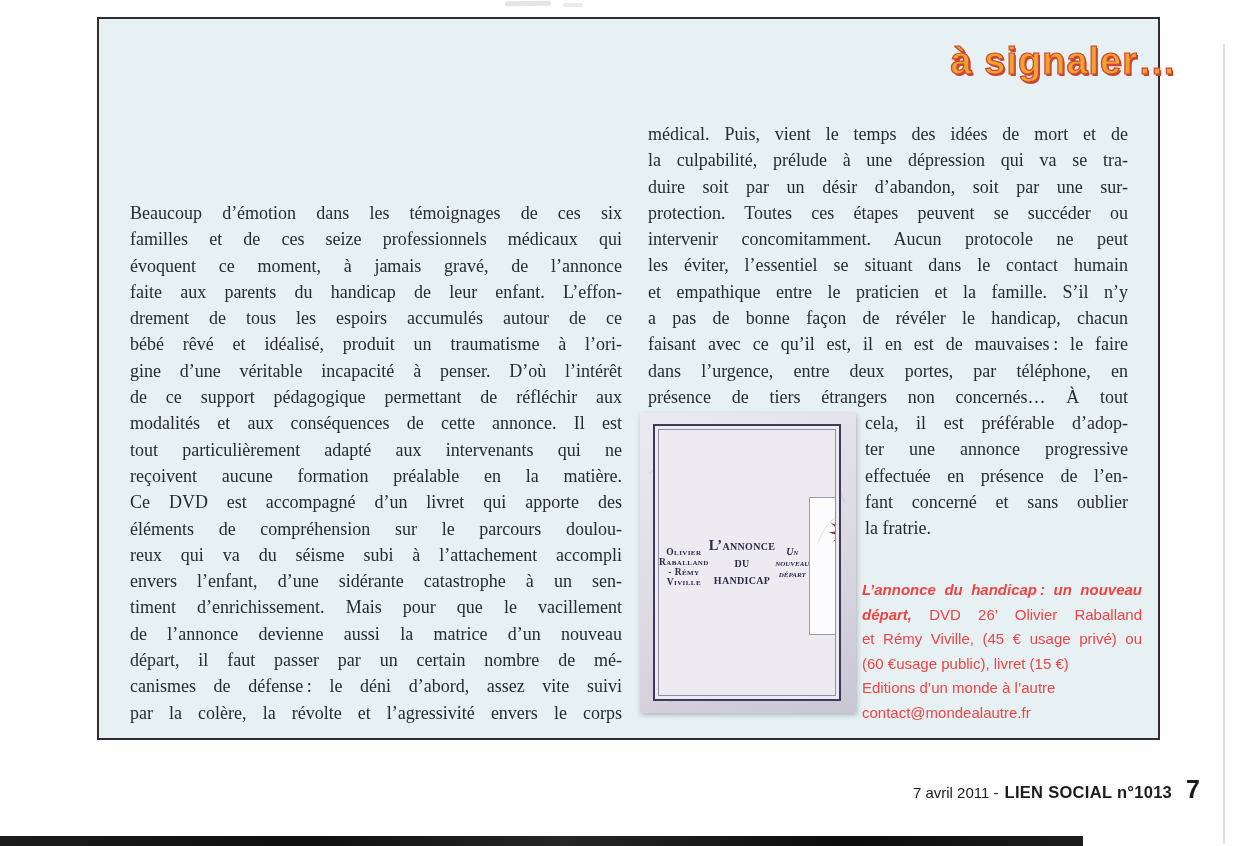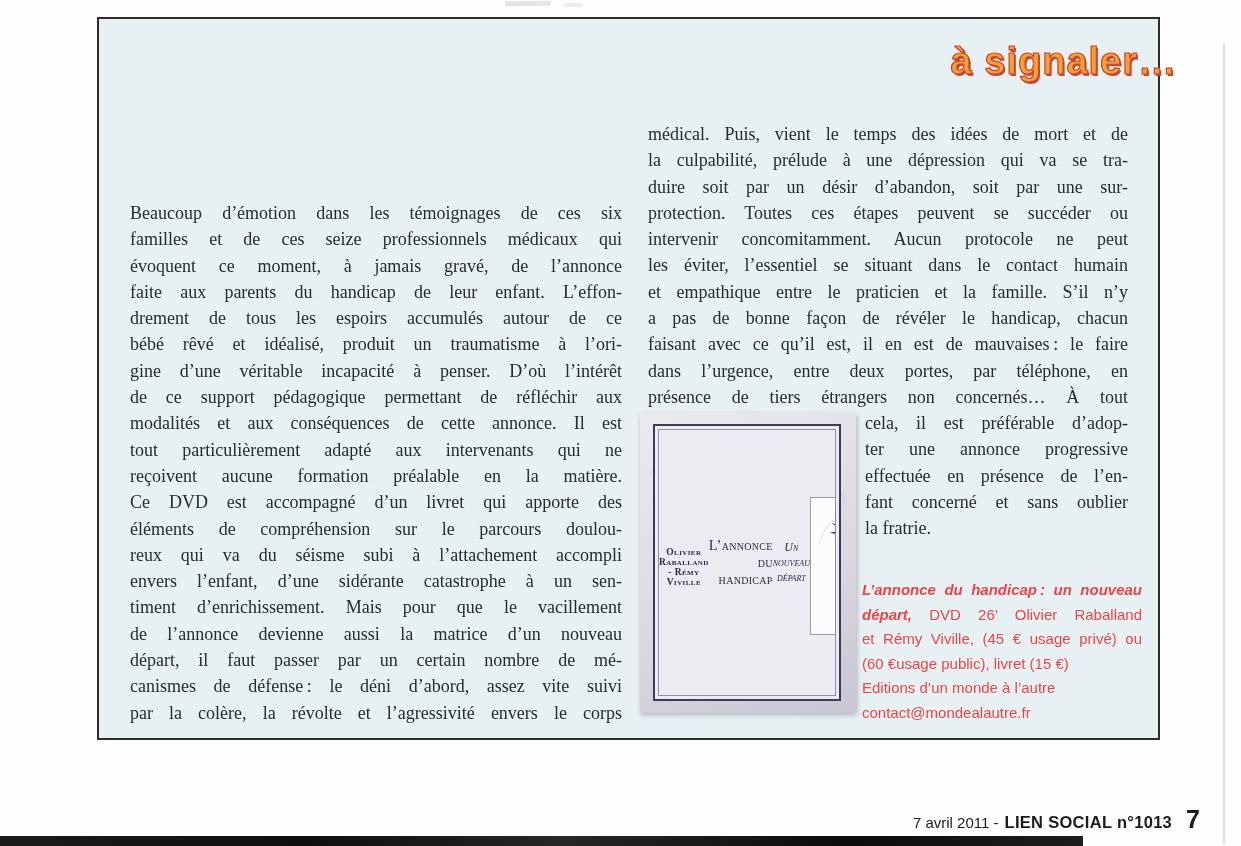--- a/index.html
+++ b/index.html
@@ -45,30 +45,30 @@
              background:linear-gradient(155deg,#eceaf1 0%,#dcd9e3 55%,#c9c6d4 100%);
              box-shadow:1px 2px 5px rgba(40,40,60,.3);}
   .sketch-bg{position:absolute;inset:0;opacity:.22;}
   .cover{position:absolute;left:13px;top:11px;width:188px;height:277px;background:#edeaf1;
          border:2px solid #3c3c58;padding:3px;box-sizing:border-box;}
   .cover-inner{border:1px solid #8f8fa6;height:100%;box-sizing:border-box;overflow:hidden;
                display:flex;flex-direction:row;align-items:center;text-align:center;
                color:#2a2a4a;font-family:"Liberation Serif",serif;}
   .dvd-authors{margin-top:9px;font-size:9.5px;font-weight:700;font-variant:small-caps;letter-spacing:.4px;}
   .dvd-rule{width:86%;border-top:1px solid #3c3c58;margin:4px 0 3px;}
-  .dvd-title{font-size:14.5px;font-weight:400;font-variant:small-caps;letter-spacing:.3px;text-align:right;}
-  .dvd-subtitle{font-size:12px;font-weight:400;font-style:italic;font-variant:small-caps;}
+  .dvd-title{font-size:14.5px;font-weight:700;font-variant:small-caps;letter-spacing:.3px;}
+  .dvd-subtitle{font-size:10px;font-weight:700;font-style:italic;font-variant:small-caps;}
   .illo{width:106px;height:136px;background:#fcfbfd;border:1px solid #9a9ab0;margin-top:6px;position:relative;}
   .dvd-genre{margin-top:6px;font-size:12.5px;font-weight:700;font-variant:small-caps;letter-spacing:1.5px;}
   .dvd-pub{margin-top:3px;width:64px;padding:1.5px 0;border-top:1px solid #3c3c58;border-bottom:1px solid #3c3c58;
            font-size:5.5px;font-weight:700;letter-spacing:.5px;line-height:6.5px;text-transform:uppercase;
            font-family:"Liberation Sans",sans-serif;}
 
   
-  .footer{position:absolute;right:78px;top:775px;display:flex;align-items:baseline;color:#1b1b1d;margin-top:30px;}
+  .footer{position:absolute;right:78px;top:775px;display:flex;align-items:baseline;color:#1b1b1d;}
   .f-date{font-size:15px;}
   .f-journal{font-size:16.5px;font-weight:700;margin-left:6px;letter-spacing:.3px;}
   .f-page{font-size:25px;font-weight:700;margin-left:14px;}
 </style>
 </head>
 <body>
 
 <div class="page">
 
   <div class="smudge smudge1"></div>

